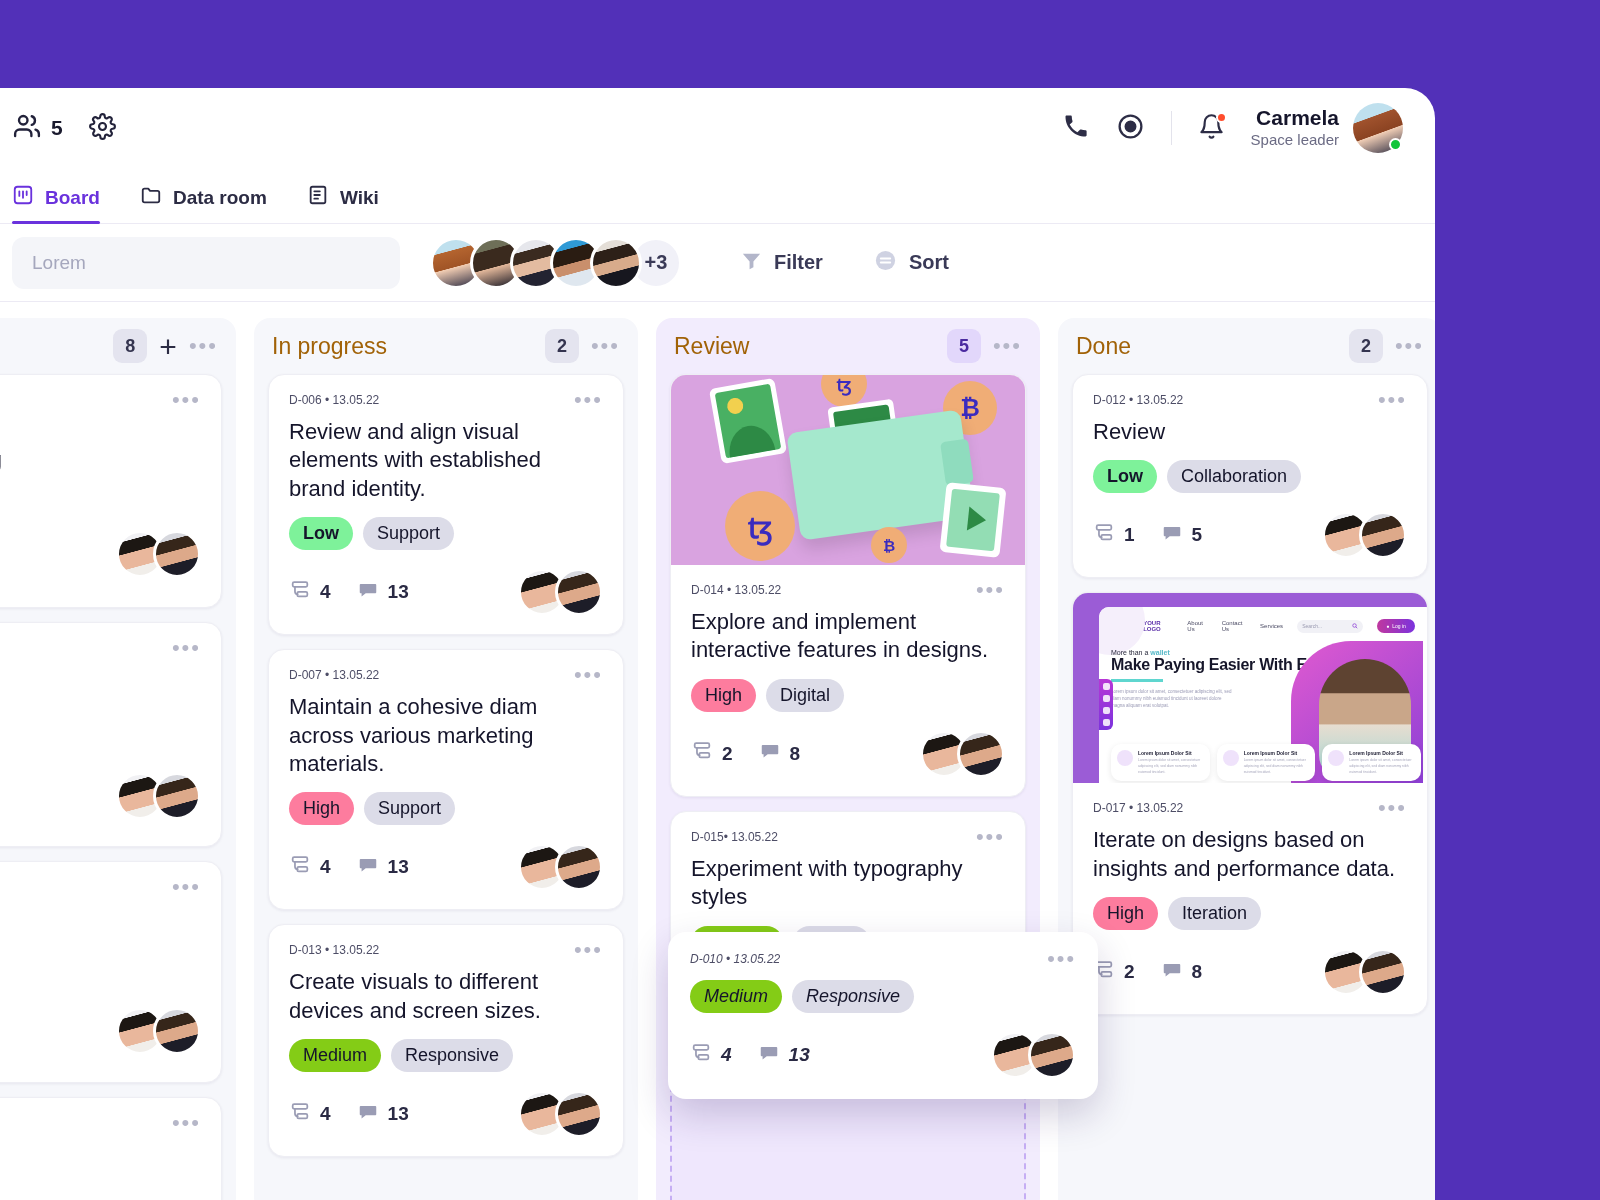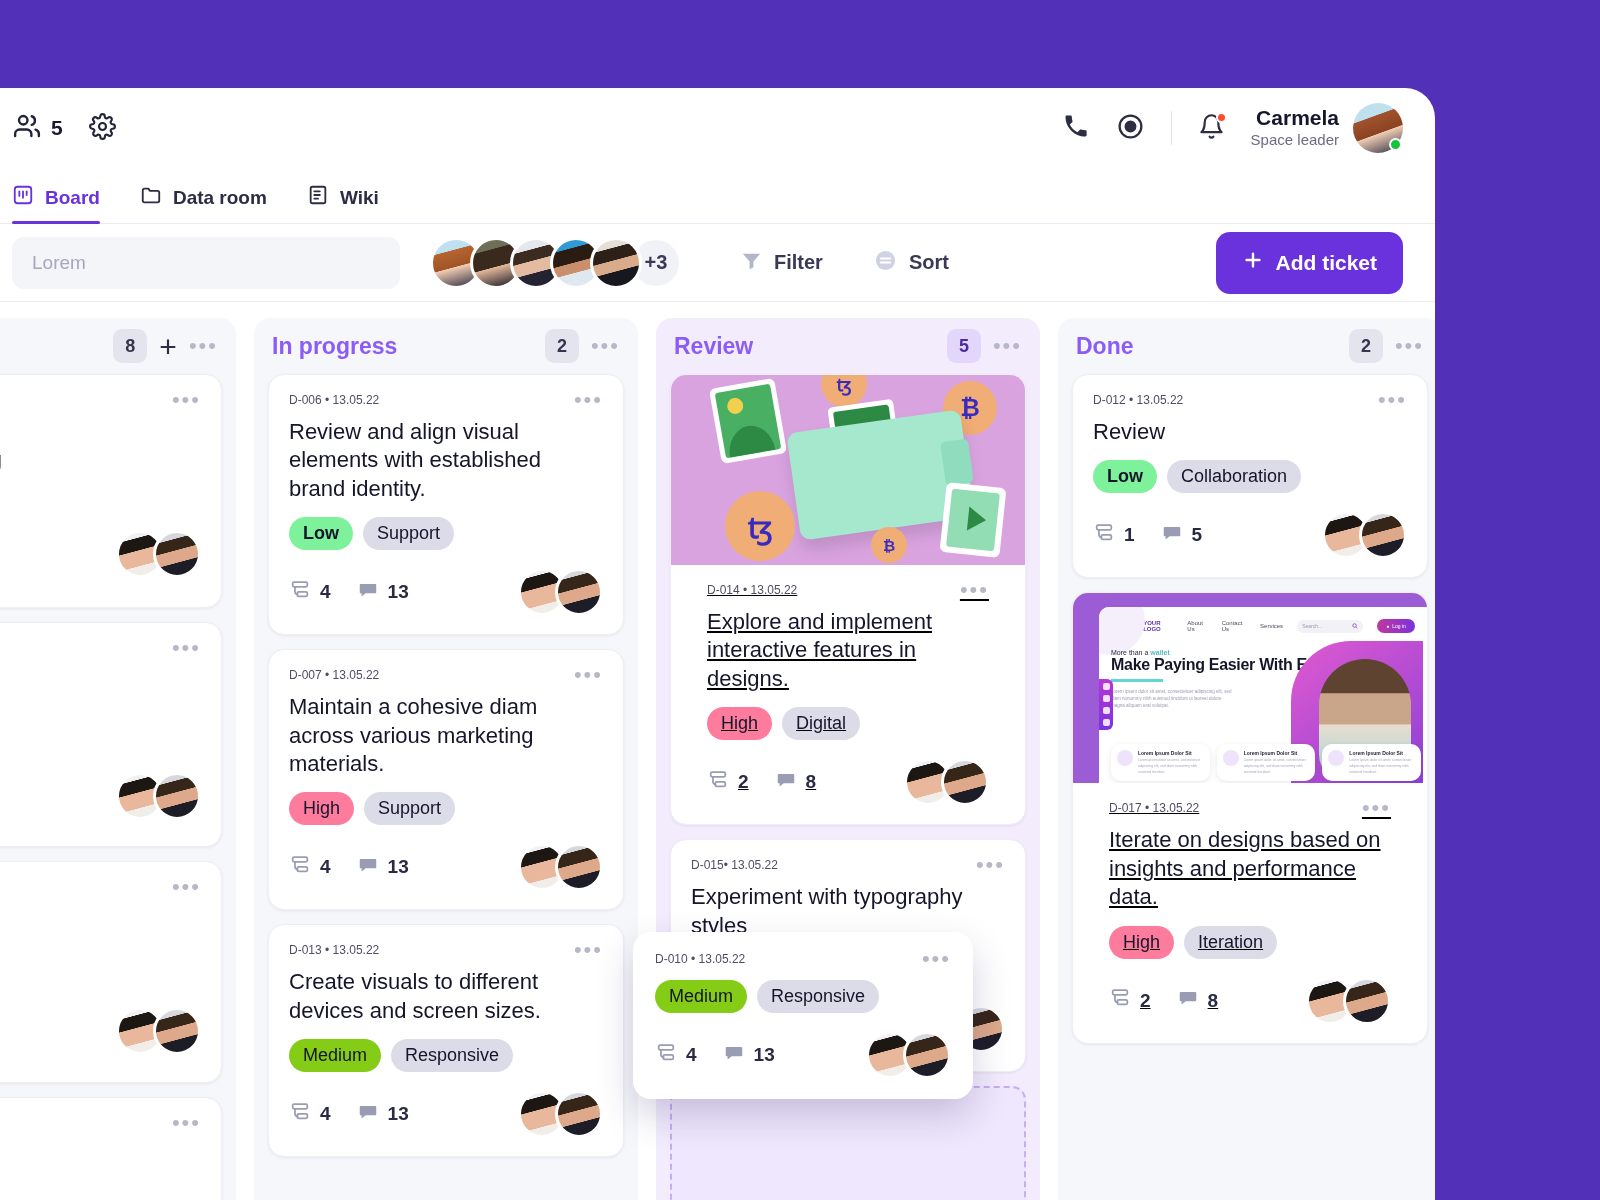--- a/index.html
+++ b/index.html
@@ -138,21 +138,21 @@
   .col-backlog{ background:#f6f7fb; }
   .col-progress{ background:#f6f7fb; }
   .col-review{ background:#f2ecfd; }
   .col-done{ background:#f6f7fb; }
 
   .col-head{
     display:flex; align-items:center;
     height:56px; padding:0 18px;
     flex:none;
   }
-  .col-title{ font-size:23px; font-weight:700; color:#8b5cf6; }
+  .col-title{ font-size:23px; font-weight:400; color:#a16207; }
   .col-right{ margin-left:auto; display:flex; align-items:center; gap:12px; }
   .col-count{
     min-width:34px; height:34px; padding:0 9px;
     border-radius:9px; background:#e4e4ef; color:#34344f;
     font-size:18px; font-weight:700;
     display:flex; align-items:center; justify-content:center;
   }
   .col-review .col-count{ background:#e2d7fb; color:#4b2ba0; }
   .dots{ letter-spacing:2px; color:#b6b7c8; font-size:22px; line-height:0.6; cursor:pointer; user-select:none; }
   .plus-sm{ color:#2c2c44; font-size:30px; line-height:0.7; cursor:pointer; font-weight:400; }
@@ -160,21 +160,21 @@
   .col-body{ padding:0 14px 14px 14px; display:flex; flex-direction:column; gap:14px; }
 
   
   .card{
     background:#fff; border-radius:16px;
     padding:18px 20px 18px 20px;
     box-shadow:0 1px 3px rgba(30,20,70,.07);
     border:1px solid #eeeef4;
   }
   .card.has-cover{ padding:0; overflow:hidden; }
-  .card-inner{ padding:18px 36px;text-decoration:underline; }
+  .card-inner{ padding:18px 20px; }
   .card-top{ display:flex; align-items:flex-start; }
   .card-meta{ font-size:12px; font-weight:400; color:#4d4d66; }
   .card-title{
     font-size:22px; color:#15152b; line-height:1.29;
     margin-top:11px; font-weight:400;
   }
   .tags{ display:flex; gap:10px; margin-top:14px; flex-wrap:wrap; }
   .tag{
     padding:6px 14px; border-radius:999px;
     font-size:18px; color:#15152b; font-weight:400;
@@ -192,26 +192,27 @@
   .card-avatars .avatar-wrap:first-child{ margin-left:0; }
   .card-avatars .avatar{ border:3px solid #fff; }
 
   
   .cover{ height:190px; position:relative; overflow:hidden; }
   .cover-wallet{ background:#d9a3e0; }
   .cover-web{ background:#9b5cd6; padding:14px 0 0 26px; }
 
   .floating-card{
     position:absolute;
-    left:633px; top:932px;
-    width:340px;
+    left:668px; top:932px;
+    width:430px;
     background:#fff; border-radius:18px;
     padding:20px 22px;
     box-shadow:0 16px 38px rgba(40,20,90,.20);
     z-index:40;
+    font-style:italic;
   }
   .drop-zone{
     height:194px;
     border:2px dashed #c6aef4;
     border-radius:14px;
     background:#efe7fd;
   }
 
   
   .c-coin{ position:absolute; border-radius:50%; background:#f0ad76; display:flex; align-items:center; justify-content:center; color:#3a2bbf; font-weight:700; }
@@ -410,28 +411,20 @@
     <div class="tool-btn sort-btn">
       <span>
         <svg width="25" height="25" viewBox="0 0 24 24" fill="none">
             <circle cx="12" cy="12" r="9.2" fill="#cfd2e2"></circle>
             <path d="M7.5 10h9M7.5 14h9" stroke="#fff" stroke-width="1.9" stroke-linecap="round"></path>
           </svg>
       </span>
       <span>Sort</span>
     </div>
 
-    <button class="add-ticket">
-      <span>
-        <svg width="22" height="22" viewBox="0 0 24 24" stroke="#fff" stroke-width="2.6" stroke-linecap="round">
-            <path d="M12 5v14M5 12h14"></path>
-          </svg>
-      </span>
-      <span>Add ticket</span>
-    </button>
   </div>
 
   <div class="board">
 
     <div class="column col-backlog">
       <div class="col-head">
         <div class="col-title"></div>
         <div class="col-right">
           <div class="col-count">8</div>
           <div class="plus-sm">+</div>

